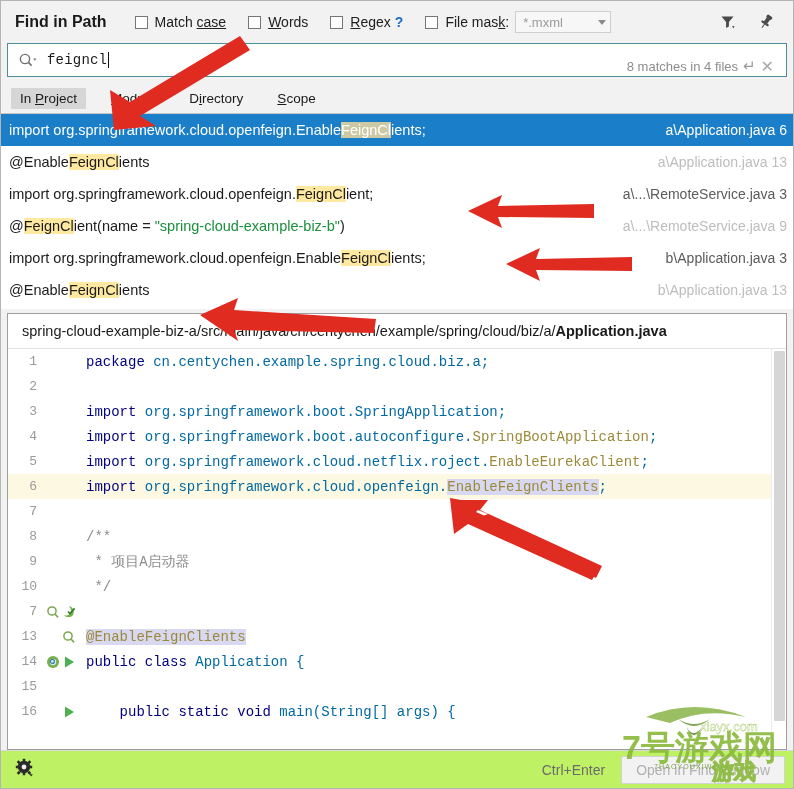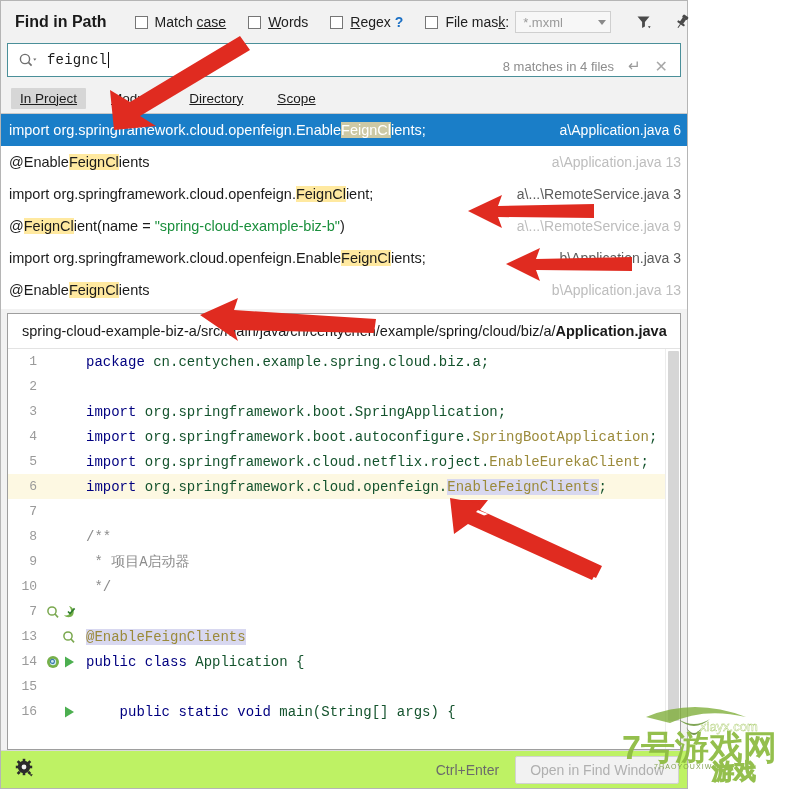--- a/index.html
+++ b/index.html
@@ -10,21 +10,21 @@
     width: 794px; height: 789px;
     font-family: "Liberation Sans", sans-serif;
     font-size: 13px;
     color: #1f1f1f;
     overflow: hidden;
     position: relative;
   }
   .dialog {
     position: absolute;
     left: 0; top: 0;
-    width: 688px; height: 789px;
+    width: 794px; height: 789px;
     background: #f2f2f2;
     box-sizing: border-box;
     border: 1px solid #b5b5b5;
     display: flex;
     flex-direction: column;
   }
 
   
   .header-row {
     height: 42px;
@@ -115,38 +115,37 @@
     display: inline-block;
     width: 1px; height: 16px;
     background: #111;
     margin-left: 1px;
     vertical-align: -3px;
   }
   .search-right {
     margin-left: auto;
     display: flex;
     align-items: center;
-    gap: 14px;
+    gap: 5px;
     color: #8d8d8d;
     font-size: 13px;
     margin-top: 12px;
   }
   .enter-gly { color: #9a9a9a; font-size: 15px; }
   .close-gly { color: #a8a8a8; font-size: 16px; padding-right: 4px; }
 
   
   .tabs {
     flex: 0 0 30px;
     display: flex;
     align-items: center;
     padding: 0 10px;
     gap: 16px;
     background: #f2f2f2;
     box-sizing: border-box;
-    text-decoration: underline;
   }
   .tab {
     padding: 3px 9px;
     font-size: 13.5px;
     color: #1a1a1a;
     border-radius: 1px;
     white-space: nowrap;
   }
   .tab.selected { background: #d6d6d6; }
 
@@ -241,21 +240,21 @@
     gap: 2px;
     padding-right: 2px;
     box-sizing: border-box;
   }
   .code-text { padding-left: 8px; }
   .kw { color: #000080; font-weight: normal; }
   .anno { color: #9b8a3a; }
   .cls { color: #9b8a3a; }
   .cmt { color: #8c8c8c; }
   .sel-bg { background: #d8d8f0; }
-  .plain { color: #14532d; }
+  .plain { color: #0369a1; }
 
   .v-scroll {
     position: absolute;
     right: 0; top: 0; bottom: 0;
     width: 14px;
     background: #ffffff;
     border-left: 1px solid #ededed;
   }
   .v-thumb {
     position: absolute;

